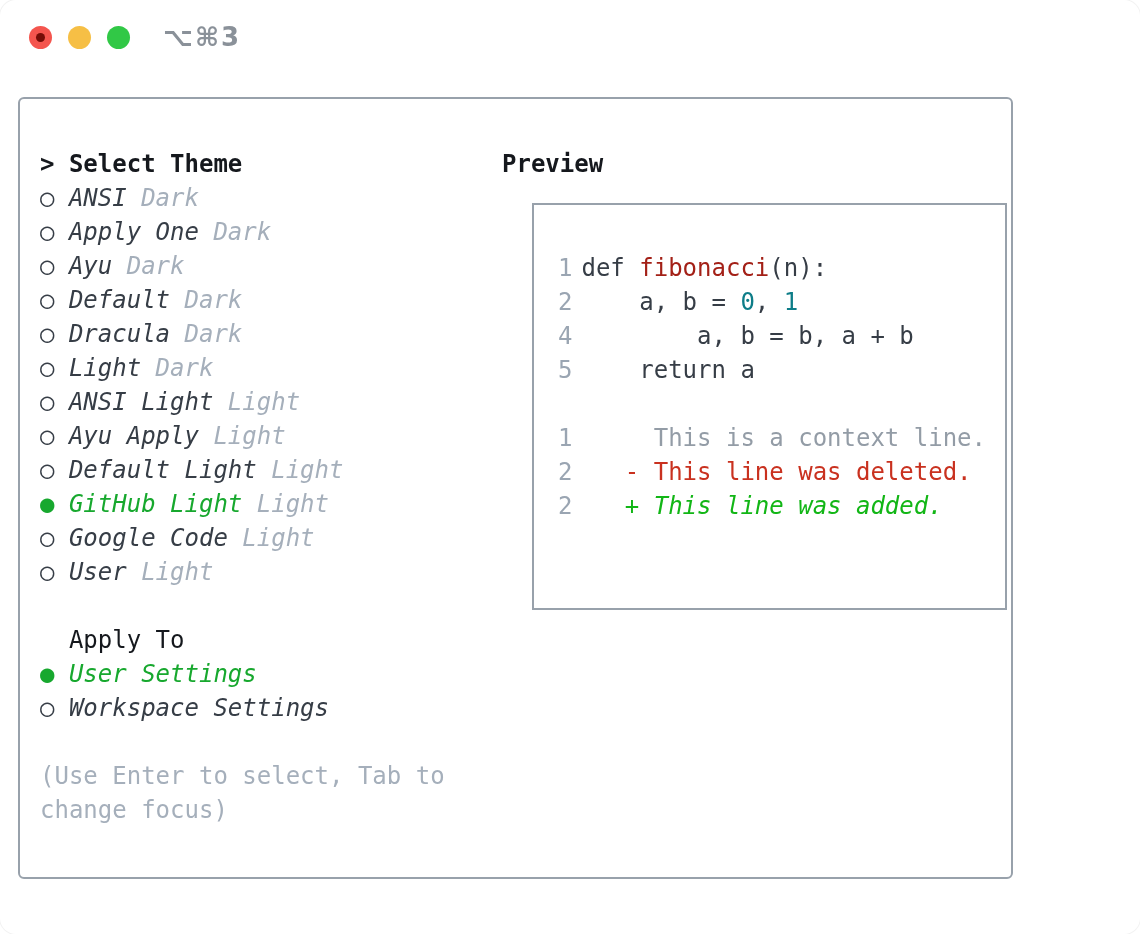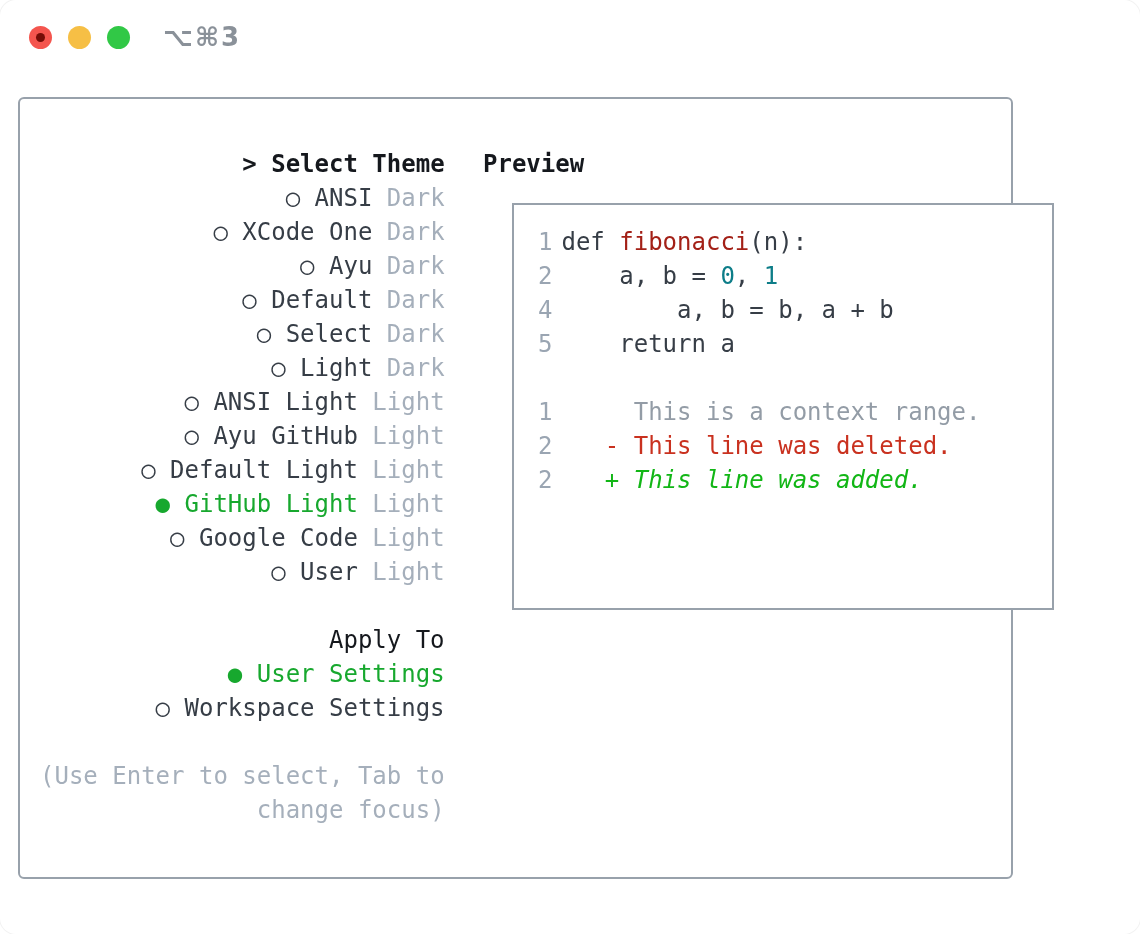--- a/index.html
+++ b/index.html
@@ -38,41 +38,41 @@
     border:2px solid var(--border);
     border-radius:6px;
     background:#ffffff;
   }
 
   .left {
     position:absolute; left:20px; top:48px;
     font-size:24px; line-height:34px;
     color:var(--text_dark);
   }
-  .row { height:34px; white-space:pre;text-align:right; }
+  .row { height:34px; white-space:pre; }
   .row.header { color:var(--text_black); font-weight:bold; }
   .row.section-label { color:var(--text_black); }
   .radio { color:var(--text_dark); }
   .row.selected, .row.selected .radio { color:var(--select_green); }
   .variant { color:var(--muted); }
   .row.hint { color:var(--muted); }
-  .theme-row { cursor:pointer; }
+  .theme-row { cursor:pointer;font-style:italic; }
 
   .preview-label {
-    position:absolute; left:463px; top:48px;
+    position:absolute; left:482px; top:48px;
     font-size:24px; line-height:34px; font-weight:bold;
     color:var(--text_black);
   }
 
   .preview-box {
-    position:absolute; left:492px; top:104px;
-    width:542px; height:407px;
+    position:absolute; left:512px; top:104px;
+    width:475px; height:407px;
     border:2px solid var(--border);
     background:#ffffff;
-    padding:20px 16px 0 24px;
+    padding:46px 16px 0 24px;
     overflow:hidden;
   }
   .line { height:34px; line-height:34px; font-size:24px; white-space:pre; }
   .gutter { display:inline-block; width:1ch; margin-right:9px; text-align:right; color:var(--gutter); }
   .t-p   { color:var(--text_dark); }
   .t-f   { color:var(--function_red); }
   .t-n   { color:var(--number_teal); }
   .t-b   { color:var(--builtin_blue); }
   .t-ctx { color:var(--context_gray); }
   .t-del { color:var(--deleted_red); }
@@ -89,27 +89,27 @@
     </span>
     <span class="light yellow"></span>
     <span class="light green"></span>
     <span class="win-title">⌥⌘3</span>
   </div>
 
   <div class="panel">
     <div class="left" id="left-col">
         <div class="row header"><span class="caret">&gt; </span><span>Select Theme</span></div>
         <div class="row theme-row"><span class="radio">○ </span><span class="name">ANSI </span><span class="variant">Dark</span></div>
-        <div class="row theme-row"><span class="radio">○ </span><span class="name">XCode One </span><span class="variant">Dark</span></div>
+        <div class="row theme-row"><span class="radio">○ </span><span class="name">Apply One </span><span class="variant">Dark</span></div>
         <div class="row theme-row"><span class="radio">○ </span><span class="name">Ayu </span><span class="variant">Dark</span></div>
         <div class="row theme-row"><span class="radio">○ </span><span class="name">Default </span><span class="variant">Dark</span></div>
-        <div class="row theme-row"><span class="radio">○ </span><span class="name">Select </span><span class="variant">Dark</span></div>
+        <div class="row theme-row"><span class="radio">○ </span><span class="name">Dracula </span><span class="variant">Dark</span></div>
         <div class="row theme-row"><span class="radio">○ </span><span class="name">Light </span><span class="variant">Dark</span></div>
         <div class="row theme-row"><span class="radio">○ </span><span class="name">ANSI Light </span><span class="variant">Light</span></div>
-        <div class="row theme-row"><span class="radio">○ </span><span class="name">Ayu GitHub </span><span class="variant">Light</span></div>
+        <div class="row theme-row"><span class="radio">○ </span><span class="name">Ayu Apply </span><span class="variant">Light</span></div>
         <div class="row theme-row"><span class="radio">○ </span><span class="name">Default Light </span><span class="variant">Light</span></div>
         <div class="row theme-row selected"><span class="radio">● </span><span class="name">GitHub Light </span><span class="variant">Light</span></div>
         <div class="row theme-row"><span class="radio">○ </span><span class="name">Google Code </span><span class="variant">Light</span></div>
         <div class="row theme-row"><span class="radio">○ </span><span class="name">User </span><span class="variant">Light</span></div>
         <div class="row">&nbsp;</div>
         <div class="row section-label">  Apply To</div>
         <div class="row theme-row selected"><span class="radio">● </span><span class="name">User Settings</span></div>
         <div class="row theme-row"><span class="radio">○ </span><span class="name">Workspace Settings</span></div>
         <div class="row">&nbsp;</div>
         <div class="row hint">(Use Enter to select, Tab to</div>
@@ -118,20 +118,20 @@
 
     <div class="preview-label">Preview</div>
 
     <div class="preview-box">
       <div id="preview-lines">
           <div class="line"><span class="gutter">1</span><span class="t-p">def </span><span class="t-f">fibonacci</span><span class="t-p">(n):</span></div>
           <div class="line"><span class="gutter">2</span><span class="t-p">    a, b = </span><span class="t-n">0</span><span class="t-p">, </span><span class="t-n">1</span></div>
           <div class="line"><span class="gutter">4</span><span class="t-p">        a, b = b, a + b</span></div>
           <div class="line"><span class="gutter">5</span><span class="t-p">    return a</span></div>
           <div class="line">&nbsp;</div>
-          <div class="line"><span class="gutter">1</span><span class="t-ctx">     This is a context range.</span></div>
+          <div class="line"><span class="gutter">1</span><span class="t-ctx">     This is a context line.</span></div>
           <div class="line"><span class="gutter">2</span><span class="t-del">   - This line was deleted.</span></div>
           <div class="line"><span class="gutter">2</span><span class="t-add">   + This line was added.</span></div>
         </div>
     </div>
   </div>
 
 </div>
 
 </body></html>

